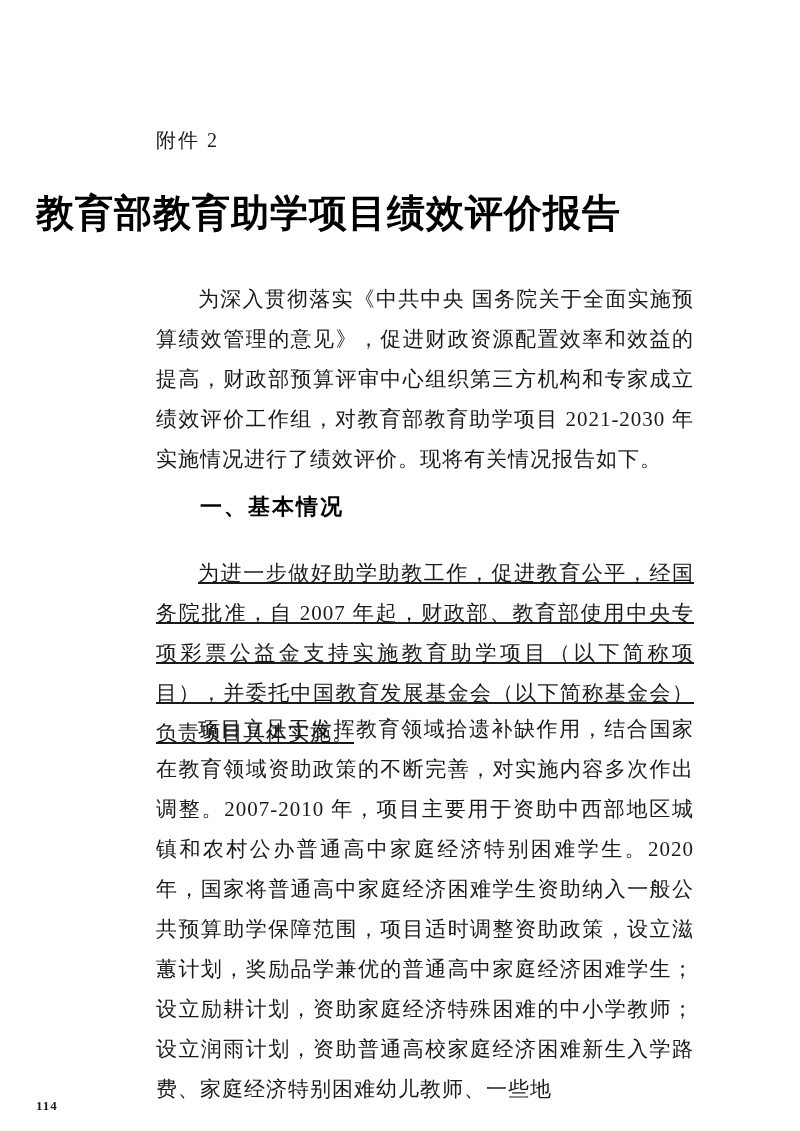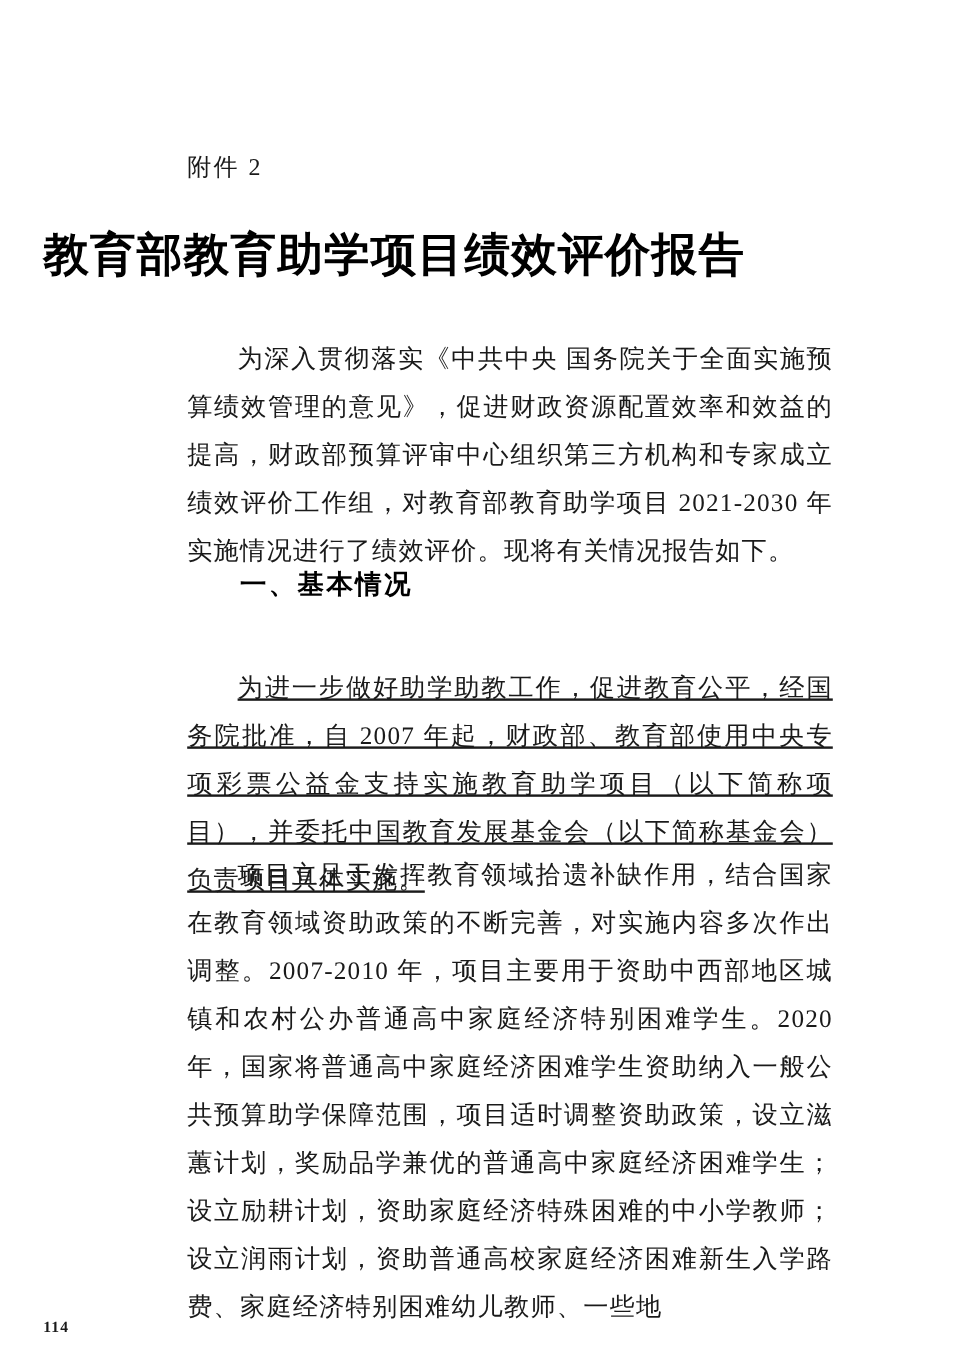--- a/index.html
+++ b/index.html
@@ -47,21 +47,21 @@
     text-align: justify;
     text-justify: inter-character;
     letter-spacing: 1px;
     color: #1a1a1a;
   }
   .intro-para   { top: 243px; }
   .bg-para-1    { top: 517px; text-decoration: underline; }
   .bg-para-2    { top: 673px; }
   .section-heading {
     position: absolute;
-    top: 436px;
+    top: 456px;
     left: 120px;
     width: 562px;
     text-indent: 2em;
     font-family: "Liberation Sans", "DejaVu Sans", sans-serif;
     font-size: 22px;
     line-height: 30px;
     font-weight: bold;
     letter-spacing: 2px;
     color: #000000;
   }

